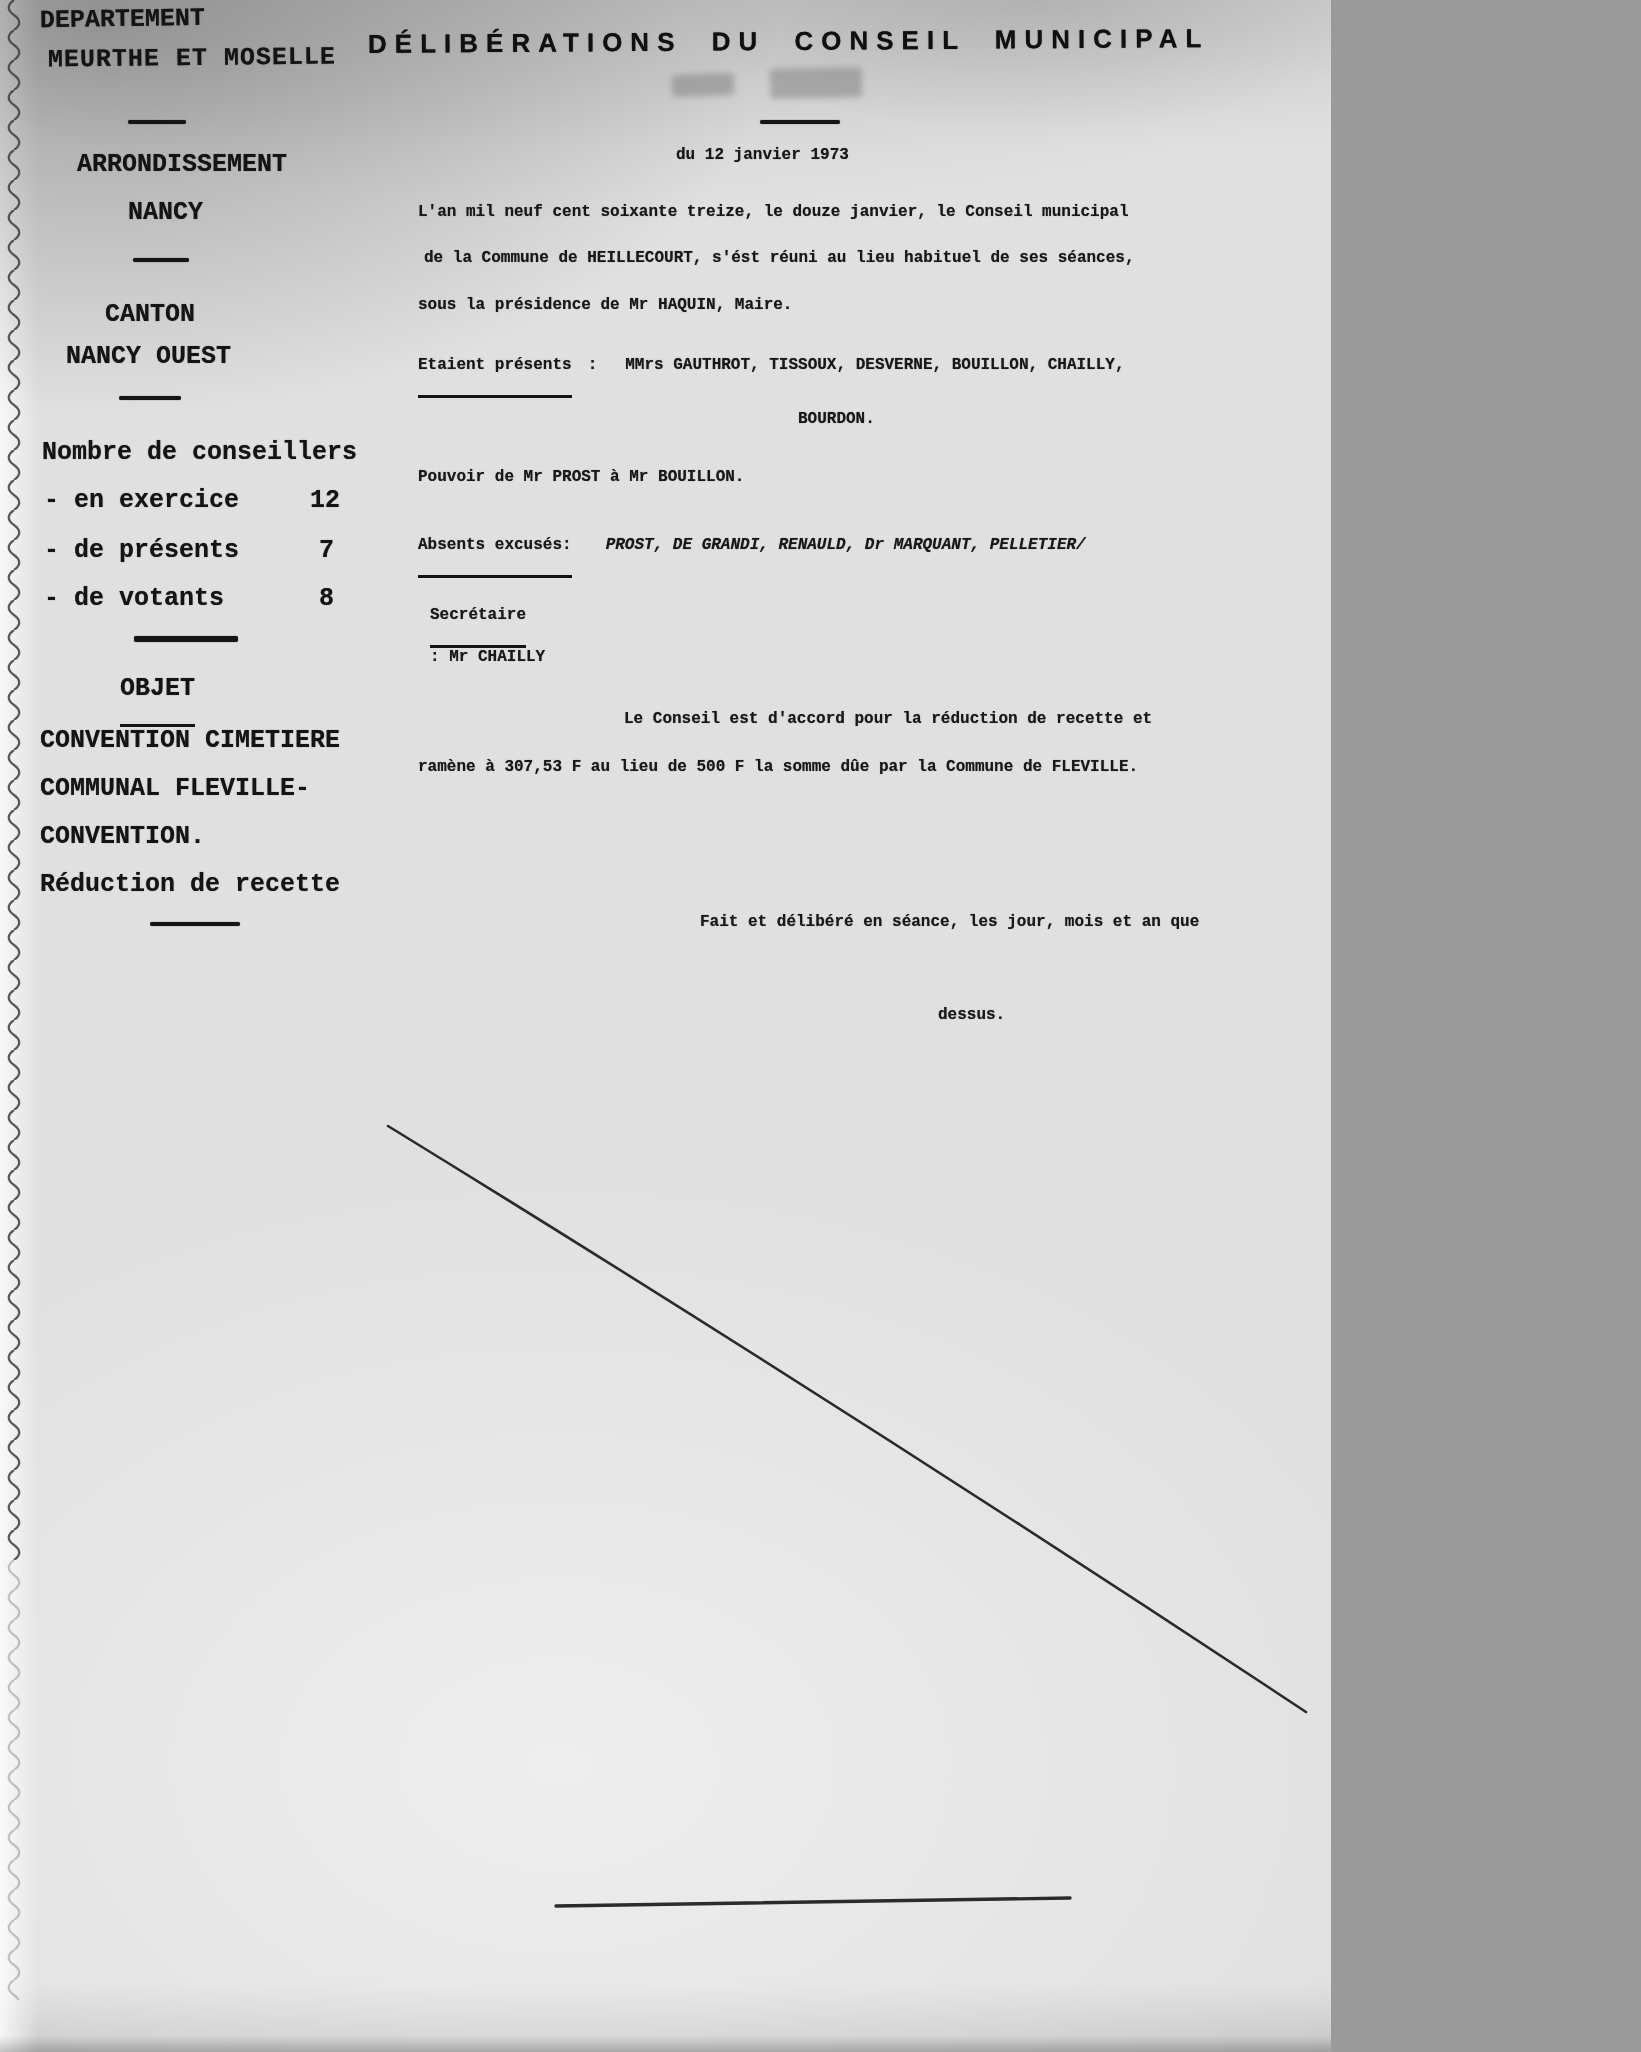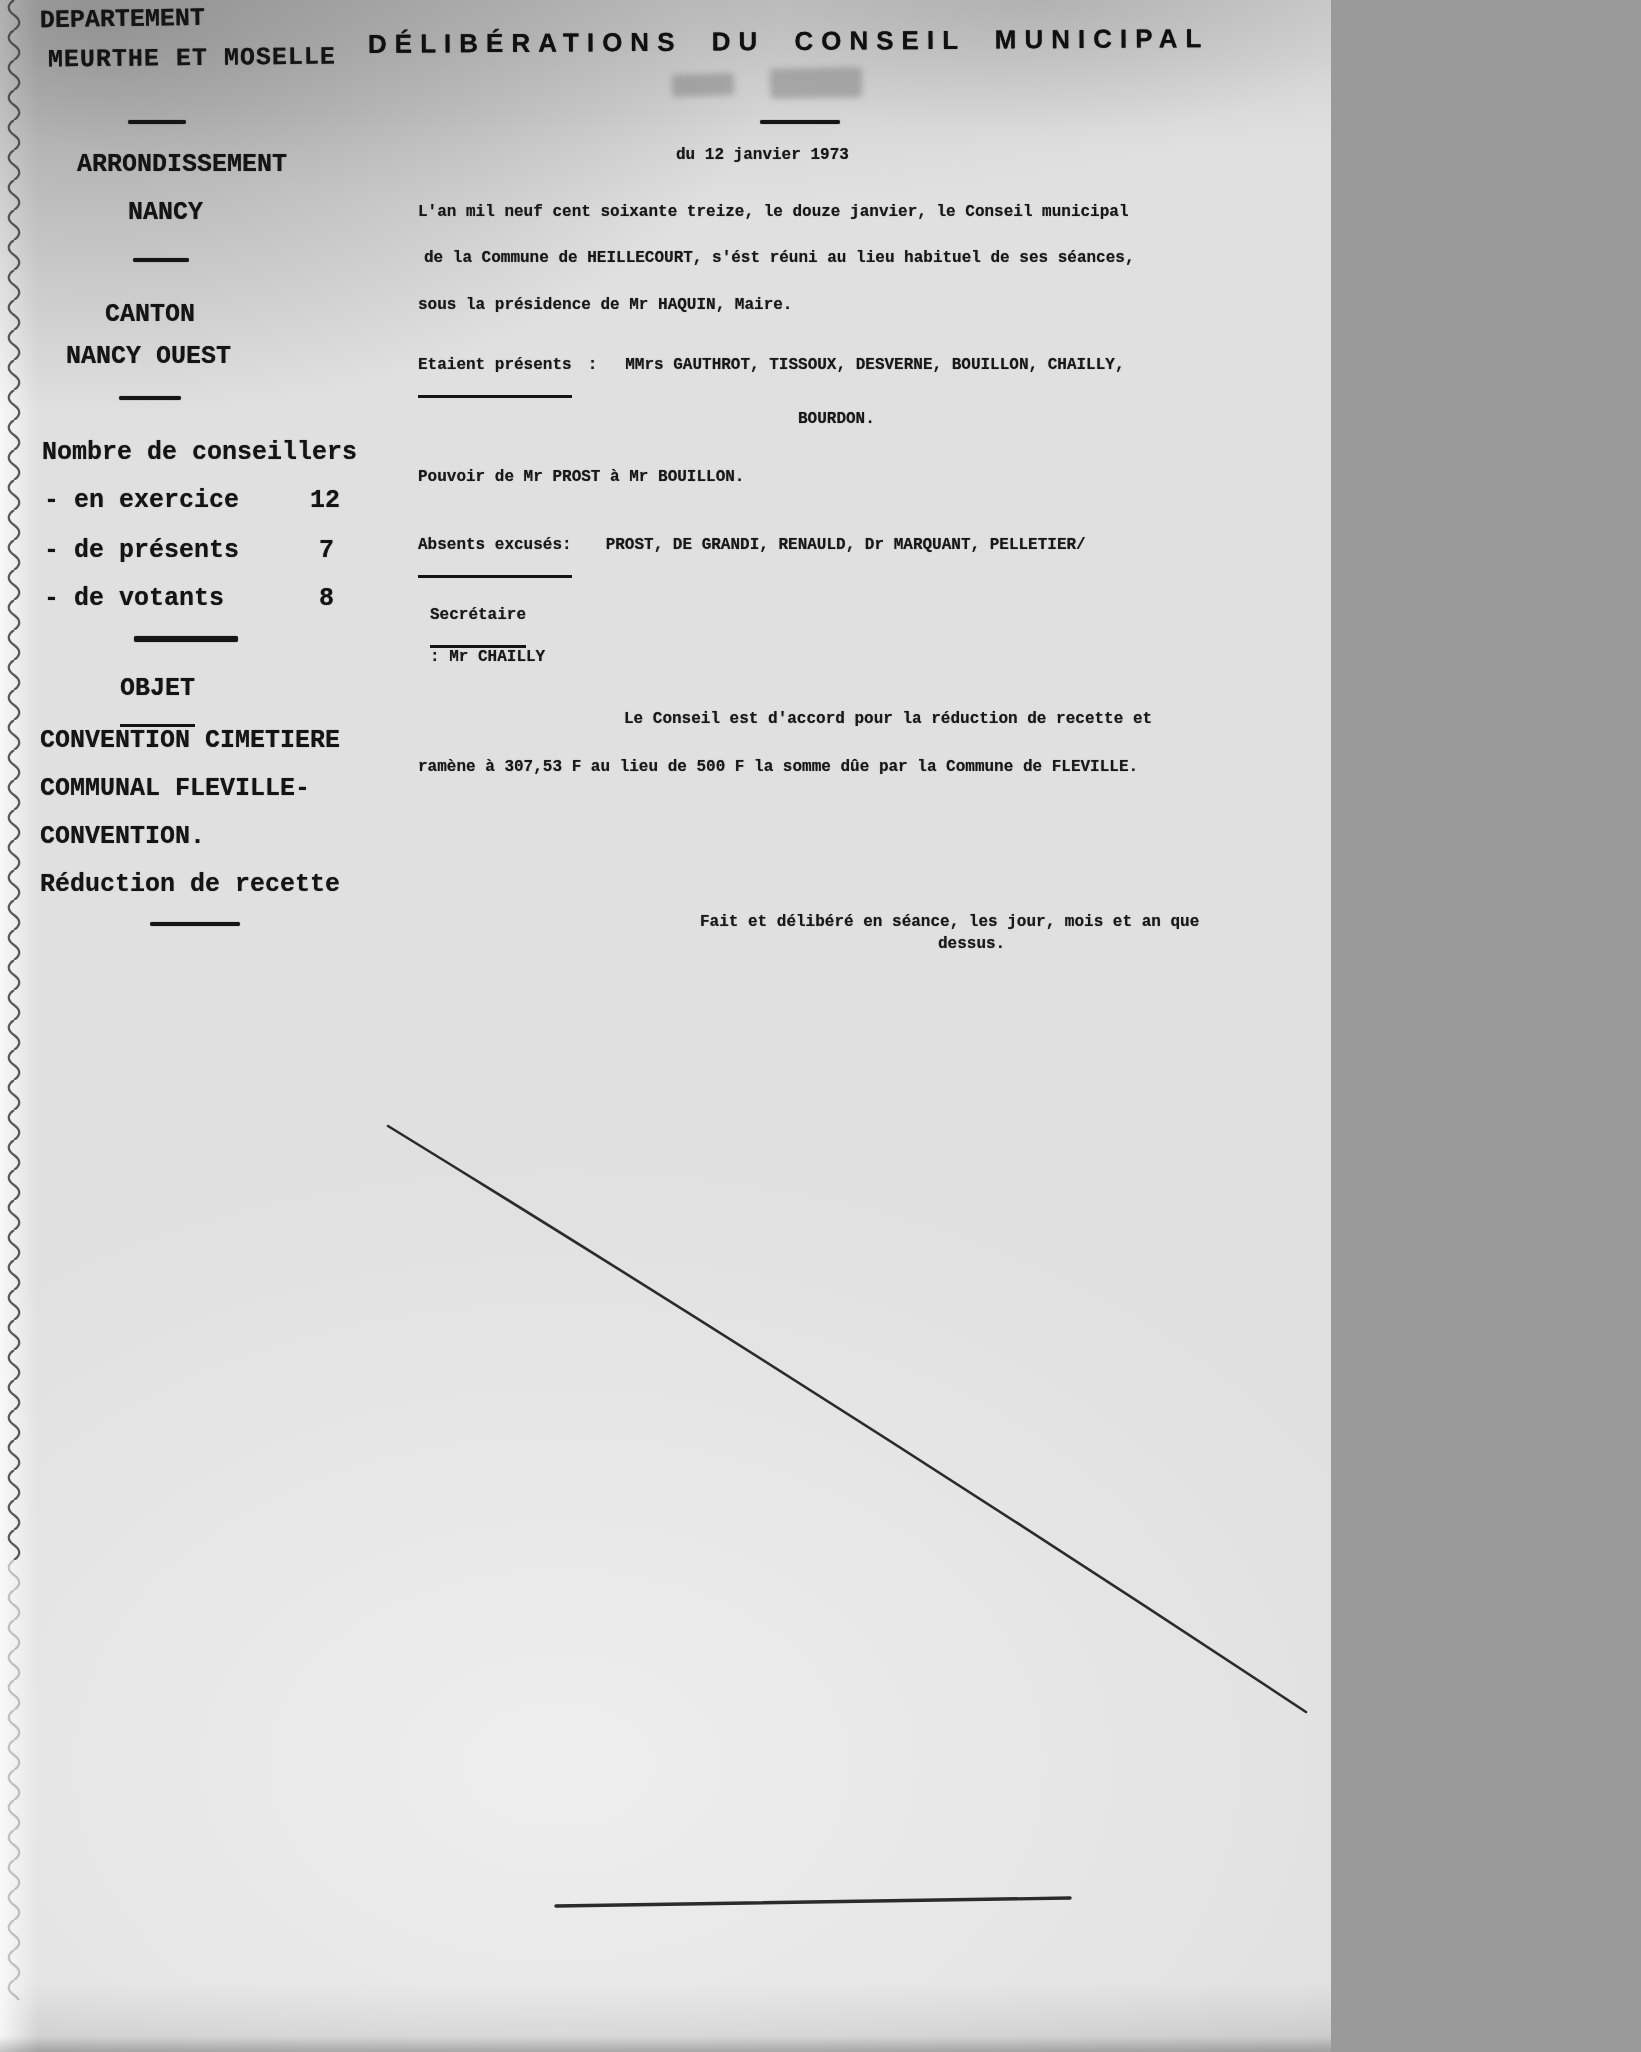--- a/index.html
+++ b/index.html
@@ -91,33 +91,33 @@
     <span class="ul">Etaient présents</span>
     <span style="margin-left:16px;">:</span>
     <span style="margin-left:28px;">MMrs GAUTHROT, TISSOUX, DESVERNE, BOUILLON, CHAILLY,</span>
   </div>
   <div class="abs tw" style="left:798px;top:410px;">BOURDON.</div>
 
   <div class="abs tw" style="left:418px;top:468px;">Pouvoir de Mr PROST à Mr BOUILLON.</div>
 
   <div class="abs tw row" style="left:418px;top:536px;">
     <span class="ul">Absents excusés:</span>
-    <span style="margin-left:34px;">PROST, DE GRANDI, RENAULD, Dr MARQUANT, PELLETIER/</span>
+    <span style="margin-left:34px;font-style:italic;">PROST, DE GRANDI, RENAULD, Dr MARQUANT, PELLETIER/</span>
   </div>
 
   <div class="abs tw row" style="left:418px;top:606px;flex-direction:column;">
     <span class="ul">Secrétaire</span>
     <span style="margin-left:12px;">: Mr CHAILLY</span>
   </div>
 
   <div class="abs tw" style="left:624px;top:710px;">Le Conseil est d'accord pour la réduction de recette et</div>
   <div class="abs tw" style="left:418px;top:758px;">ramène à 307,53 F au lieu de 500 F la somme dûe par la Commune de FLEVILLE.</div>
 
   <div class="abs tw" style="left:700px;top:913px;">Fait et délibéré en séance, les jour, mois et an que</div>
-  <div class="abs tw" style="left:938px;top:935px;">dessus.</div>
+  <div class="abs tw" style="left:938px;top:1006px;">dessus.</div>
 
   <svg class="overlay" width="1641" height="2052" viewBox="0 0 1641 2052">
     <defs>
       <pattern id="zig" width="28" height="30" patternUnits="userSpaceOnUse">
         <path d="M14,0 C7,5 7,10 14,15 C21,20 21,25 14,30" fill="none" stroke="#3f3f3f" stroke-width="2.3"></path>
       </pattern>
     </defs>
     <rect x="6" y="0" width="28" height="1560" fill="url(#zig)" opacity="0.85"></rect>
     <rect x="6" y="1560" width="28" height="440" fill="url(#zig)" opacity="0.28"></rect>
     <line x1="1548" y1="0" x2="1522" y2="2052" stroke="rgba(70,70,70,0.35)" stroke-width="2.5"></line>

